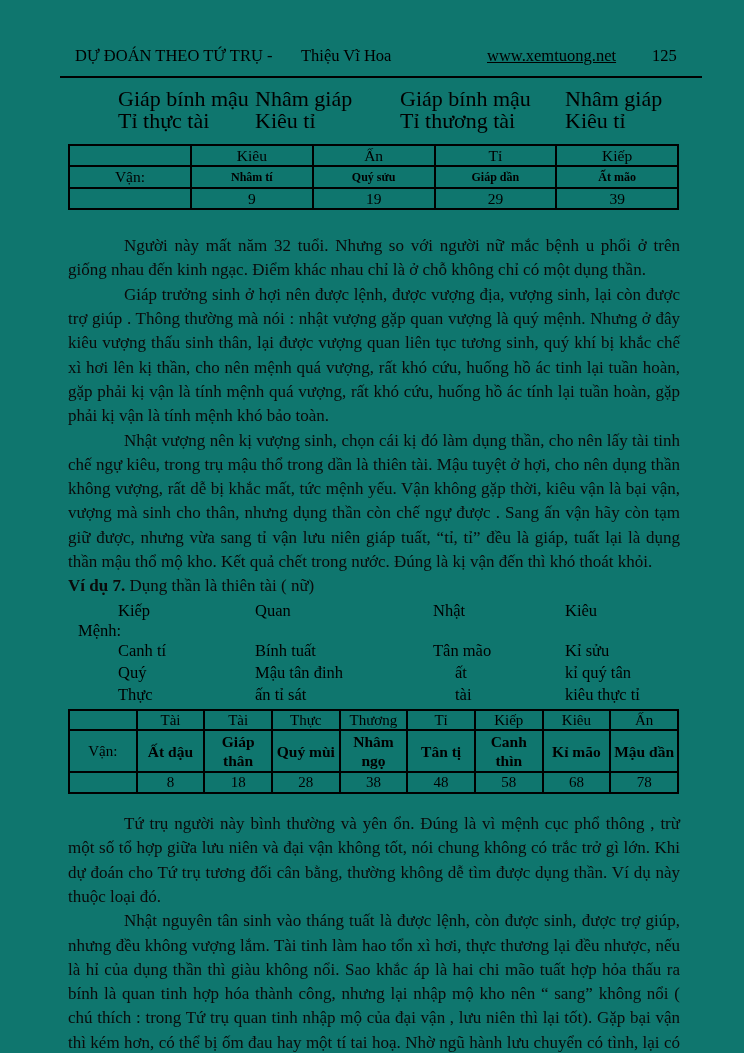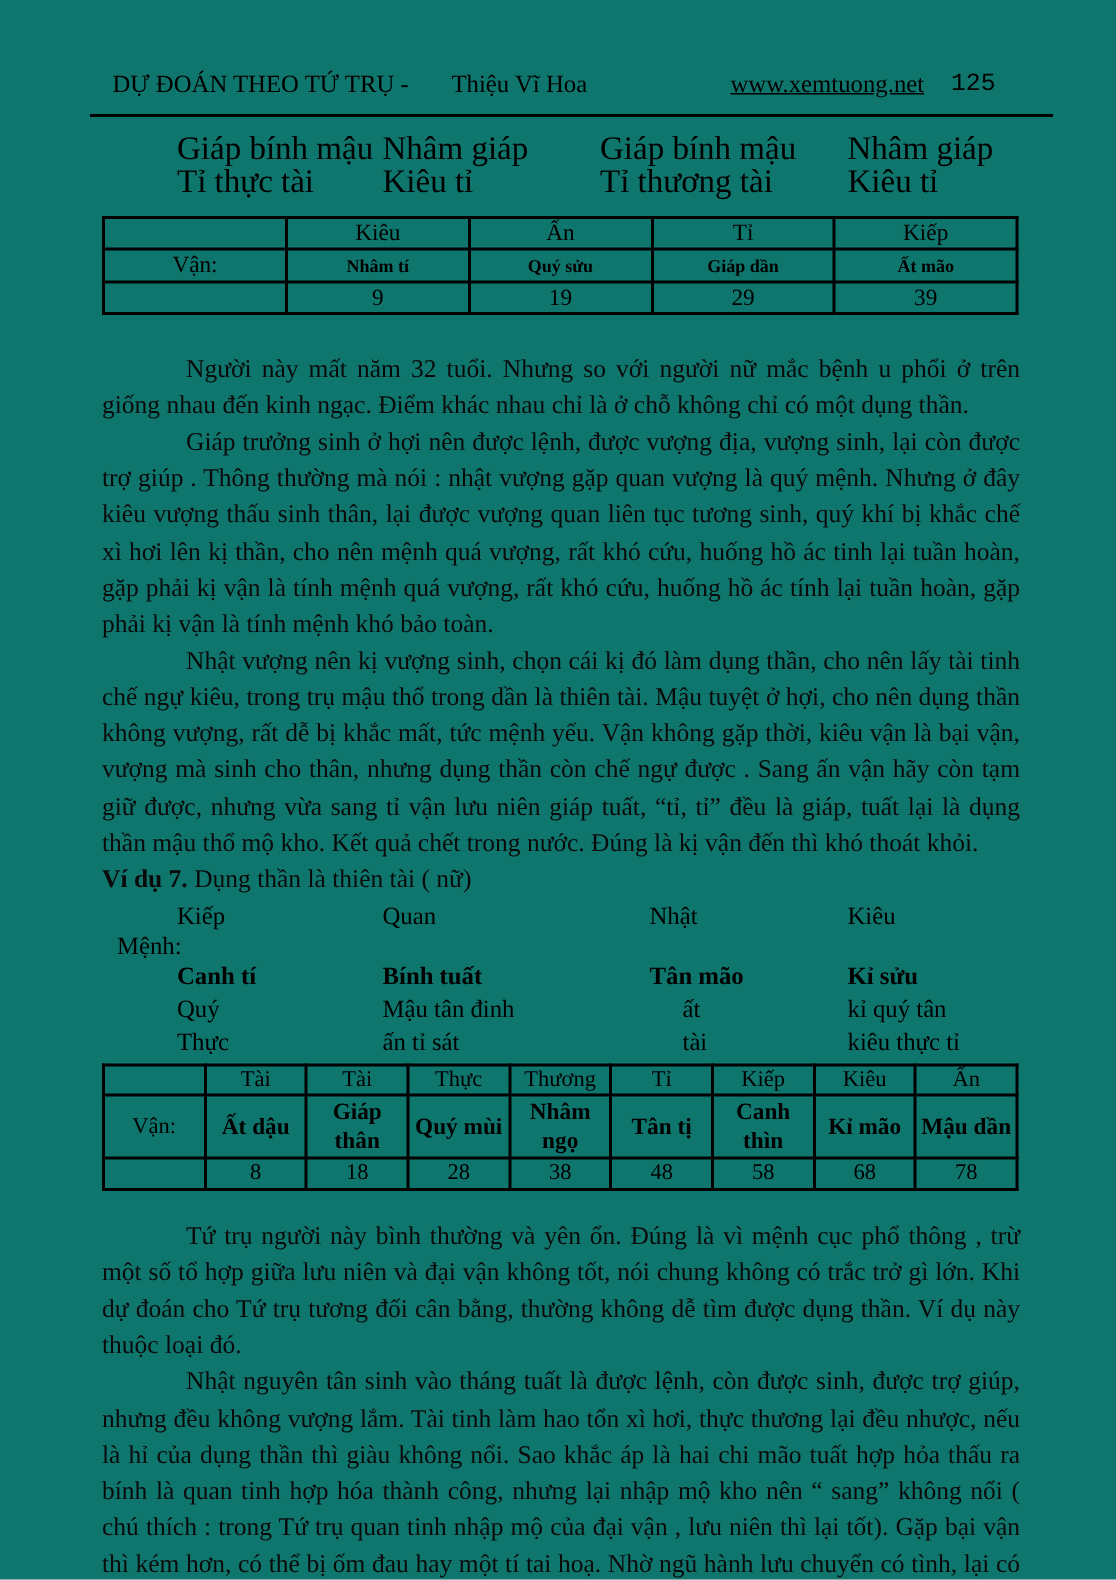--- a/index.html
+++ b/index.html
@@ -7,21 +7,21 @@
   body { font-family:"Liberation Serif", serif; }
   .page {
     position:relative; width:744px; height:1053px;
     background:#0f766e; color:#000; margin:0 auto; overflow:hidden;
   }
   
   .header { position:absolute; top:46px; left:0; width:744px; height:24px; font-size:16.5px; }
   .h-title  { position:absolute; left:75px;  white-space:nowrap; }
   .h-author { position:absolute; left:301px; white-space:nowrap; }
   .h-site   { position:absolute; left:487px; white-space:nowrap; text-decoration:underline; color:#000; }
-  .h-page   { position:absolute; left:634px; white-space:nowrap;font-family:Liberation Mono, monospace; }
+  .h-page   { position:absolute; left:652px; white-space:nowrap; }
   .header-rule { position:absolute; top:76px; left:60px; width:642px; border-top:2px solid #000; }
   
   .content { position:absolute; top:88px; left:68px; width:612px; }
   
   .pillars-top { position:relative; height:46px; font-size:22px; }
   .pillars-top .col { position:absolute; top:0; white-space:nowrap; line-height:22px; }
   .pt1 { left:50px; } .pt2 { left:187px; } .pt3 { left:332px; } .pt4 { left:497px; }
   
   table.van-table { border-collapse:collapse; table-layout:fixed; width:611px; }
   table.van-table td {
@@ -44,21 +44,21 @@
   .para.no-indent { text-indent:0; text-align:left; }
   .example-label { font-weight:bold; }
   
   .menh { position:relative; margin-top:2px; height:104px; font-size:16.5px; }
   .m-row { position:relative; height:20px; }
   .m-row.tall { height:22px; }
   .m-row span { position:absolute; top:0; white-space:nowrap; }
   .m-label { left:10px;text-align:right; }
   .c1 { left:50px; } .c2 { left:187px; } .c3 { left:365px; } .c4 { left:497px; }
   .c3i { left:387px; }
-  .bold { font-weight:bold; }
+  .bold { font-weight:normal; }
 </style>
 </head>
 <body>
 
 <div class="page">
 
   <div class="header">
     <span class="h-title">DỰ ĐOÁN THEO TỨ TRỤ -</span>
     <span class="h-author">Thiệu Vĩ  Hoa</span>
     <span class="h-site">www.xemtuong.net</span>

